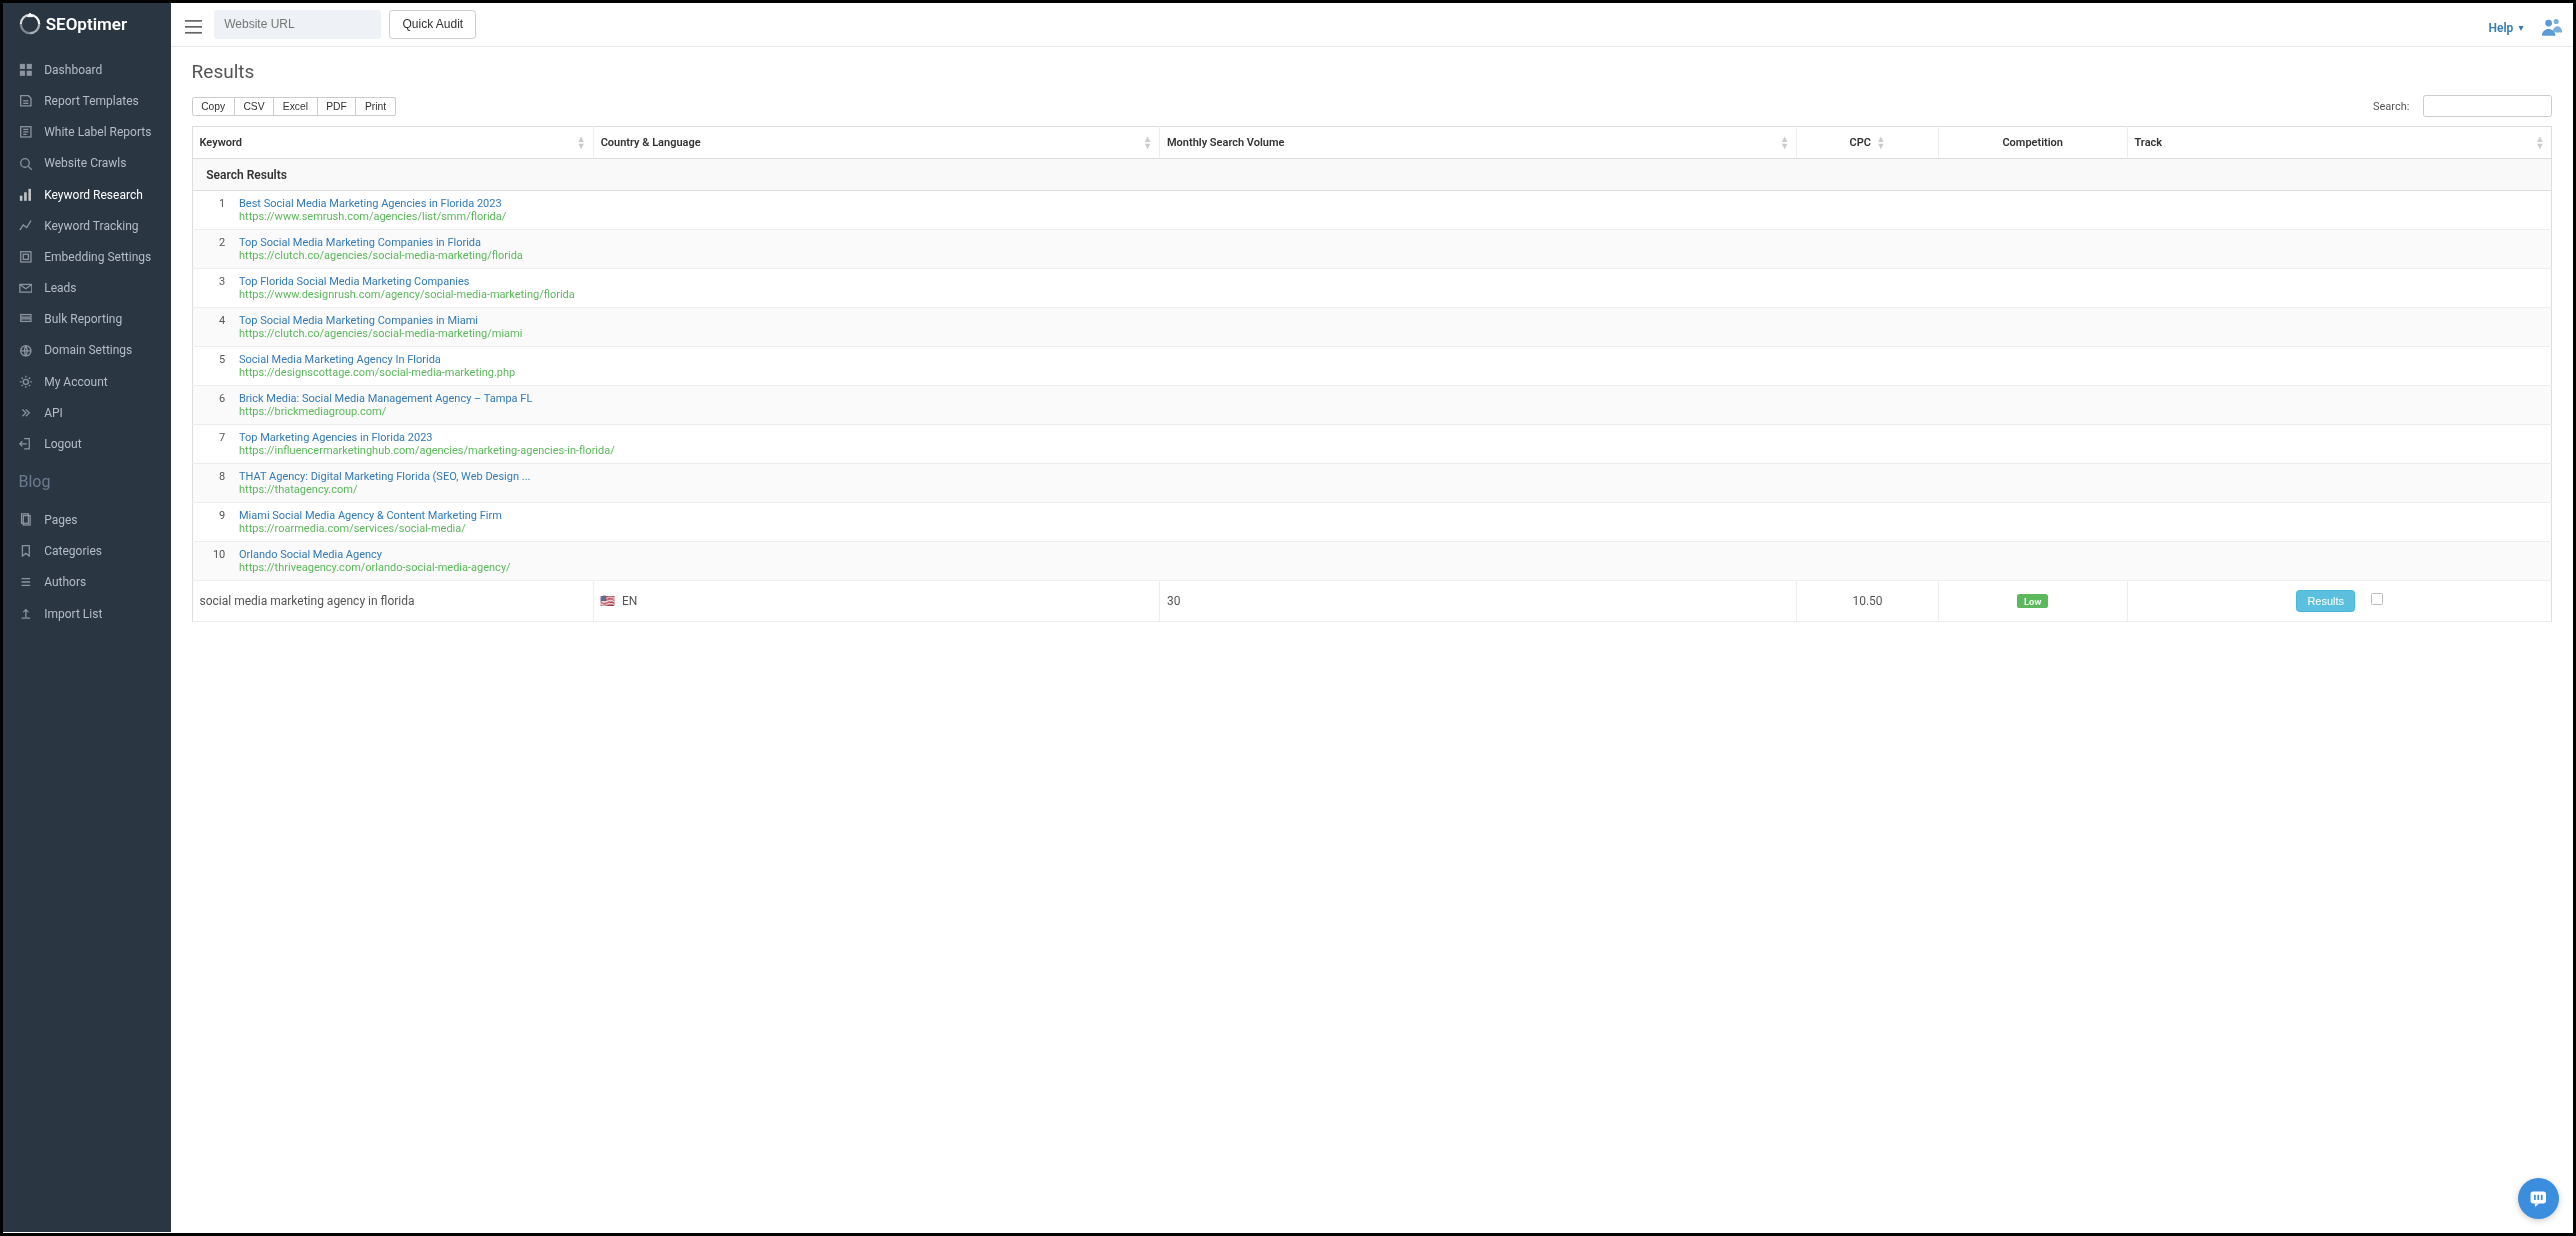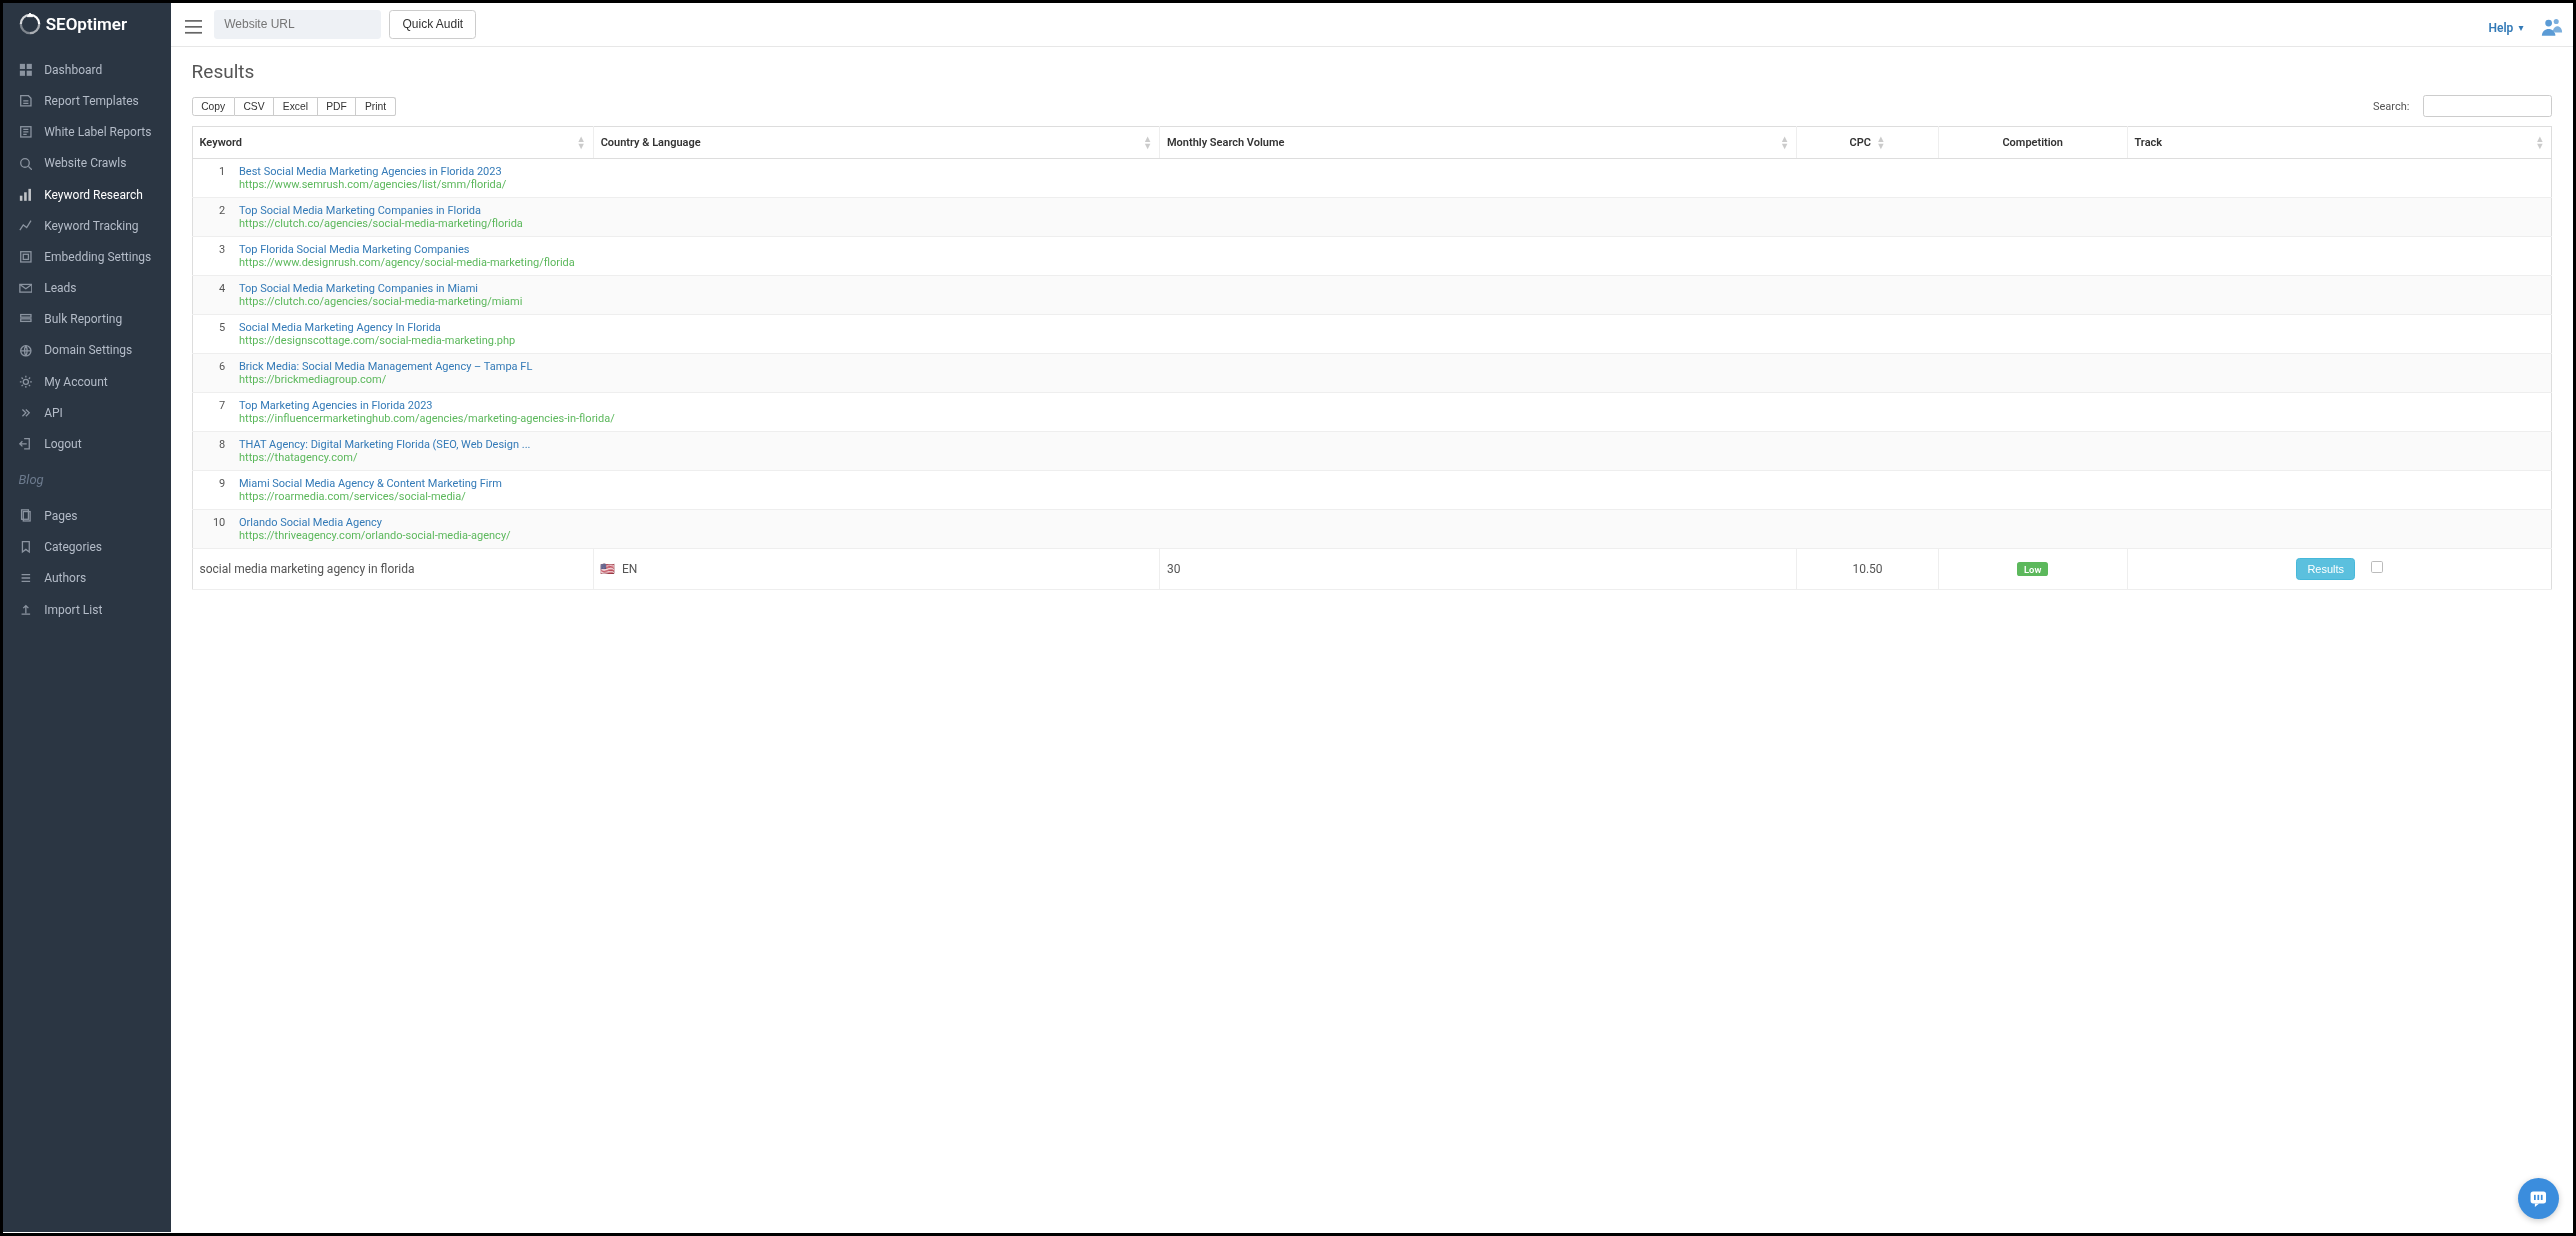--- a/index.html
+++ b/index.html
@@ -38,23 +38,22 @@
       padding: 8.6px 15.5px;
       gap: 12px;
       cursor: pointer;
       color: #b4bcc8;
       font-size: 12px;
     }
     .sidebar-item.active { color: #fff; }
     .sidebar-item .nav-icon { width: 13.7px; height: 13.7px; flex-shrink: 0; opacity: 0.7; }
     .sidebar-section-label {
       padding: 12px 15.5px 5.2px 15.5px;
-      font-size: 13px;
+      font-size: 16px;
       color: #6c7a8d;
-      font-style: italic;
     }
 
     
     .main { flex: 1; display: flex; flex-direction: column; min-width: 0; }
     .topbar {
       display: flex;
       align-items: flex-end;
       padding: 6.9px 10.3px;
       border-bottom: 0.9px solid #e7e7e7;
       gap: 8.6px;
@@ -401,20 +400,23 @@
             </th>
             <th class="text-center">
               <div class="th-content" style="justify-content:center;">
                   <span>Track</span>
                   <span class="sort-icon" style="margin-left:auto;">▲<br>▼</span>
                 </div>
             </th>
           </tr>
         </thead>
         <tbody id="table-body">
+            <tr class="search-results-header">
+              <td colspan="6" style="padding-left: 13.7px;">Search Results</td>
+            </tr>
             <tr class="result-row">
               <td colspan="6" style="background: rgb(255, 255, 255); padding: 6px 6.9px 6px 13.7px;">
                 <div style="display: flex; gap: 13.7px;">
                   <div style="width: 19px; text-align: right; color: rgb(85, 85, 85);">1</div>
                   <div>
                     <div class="result-title">Best Social Media Marketing Agencies in Florida 2023</div>
                     <div class="result-url">https://www.semrush.com/agencies/list/smm/florida/</div>
                   </div>
                 </div>
               </td>

